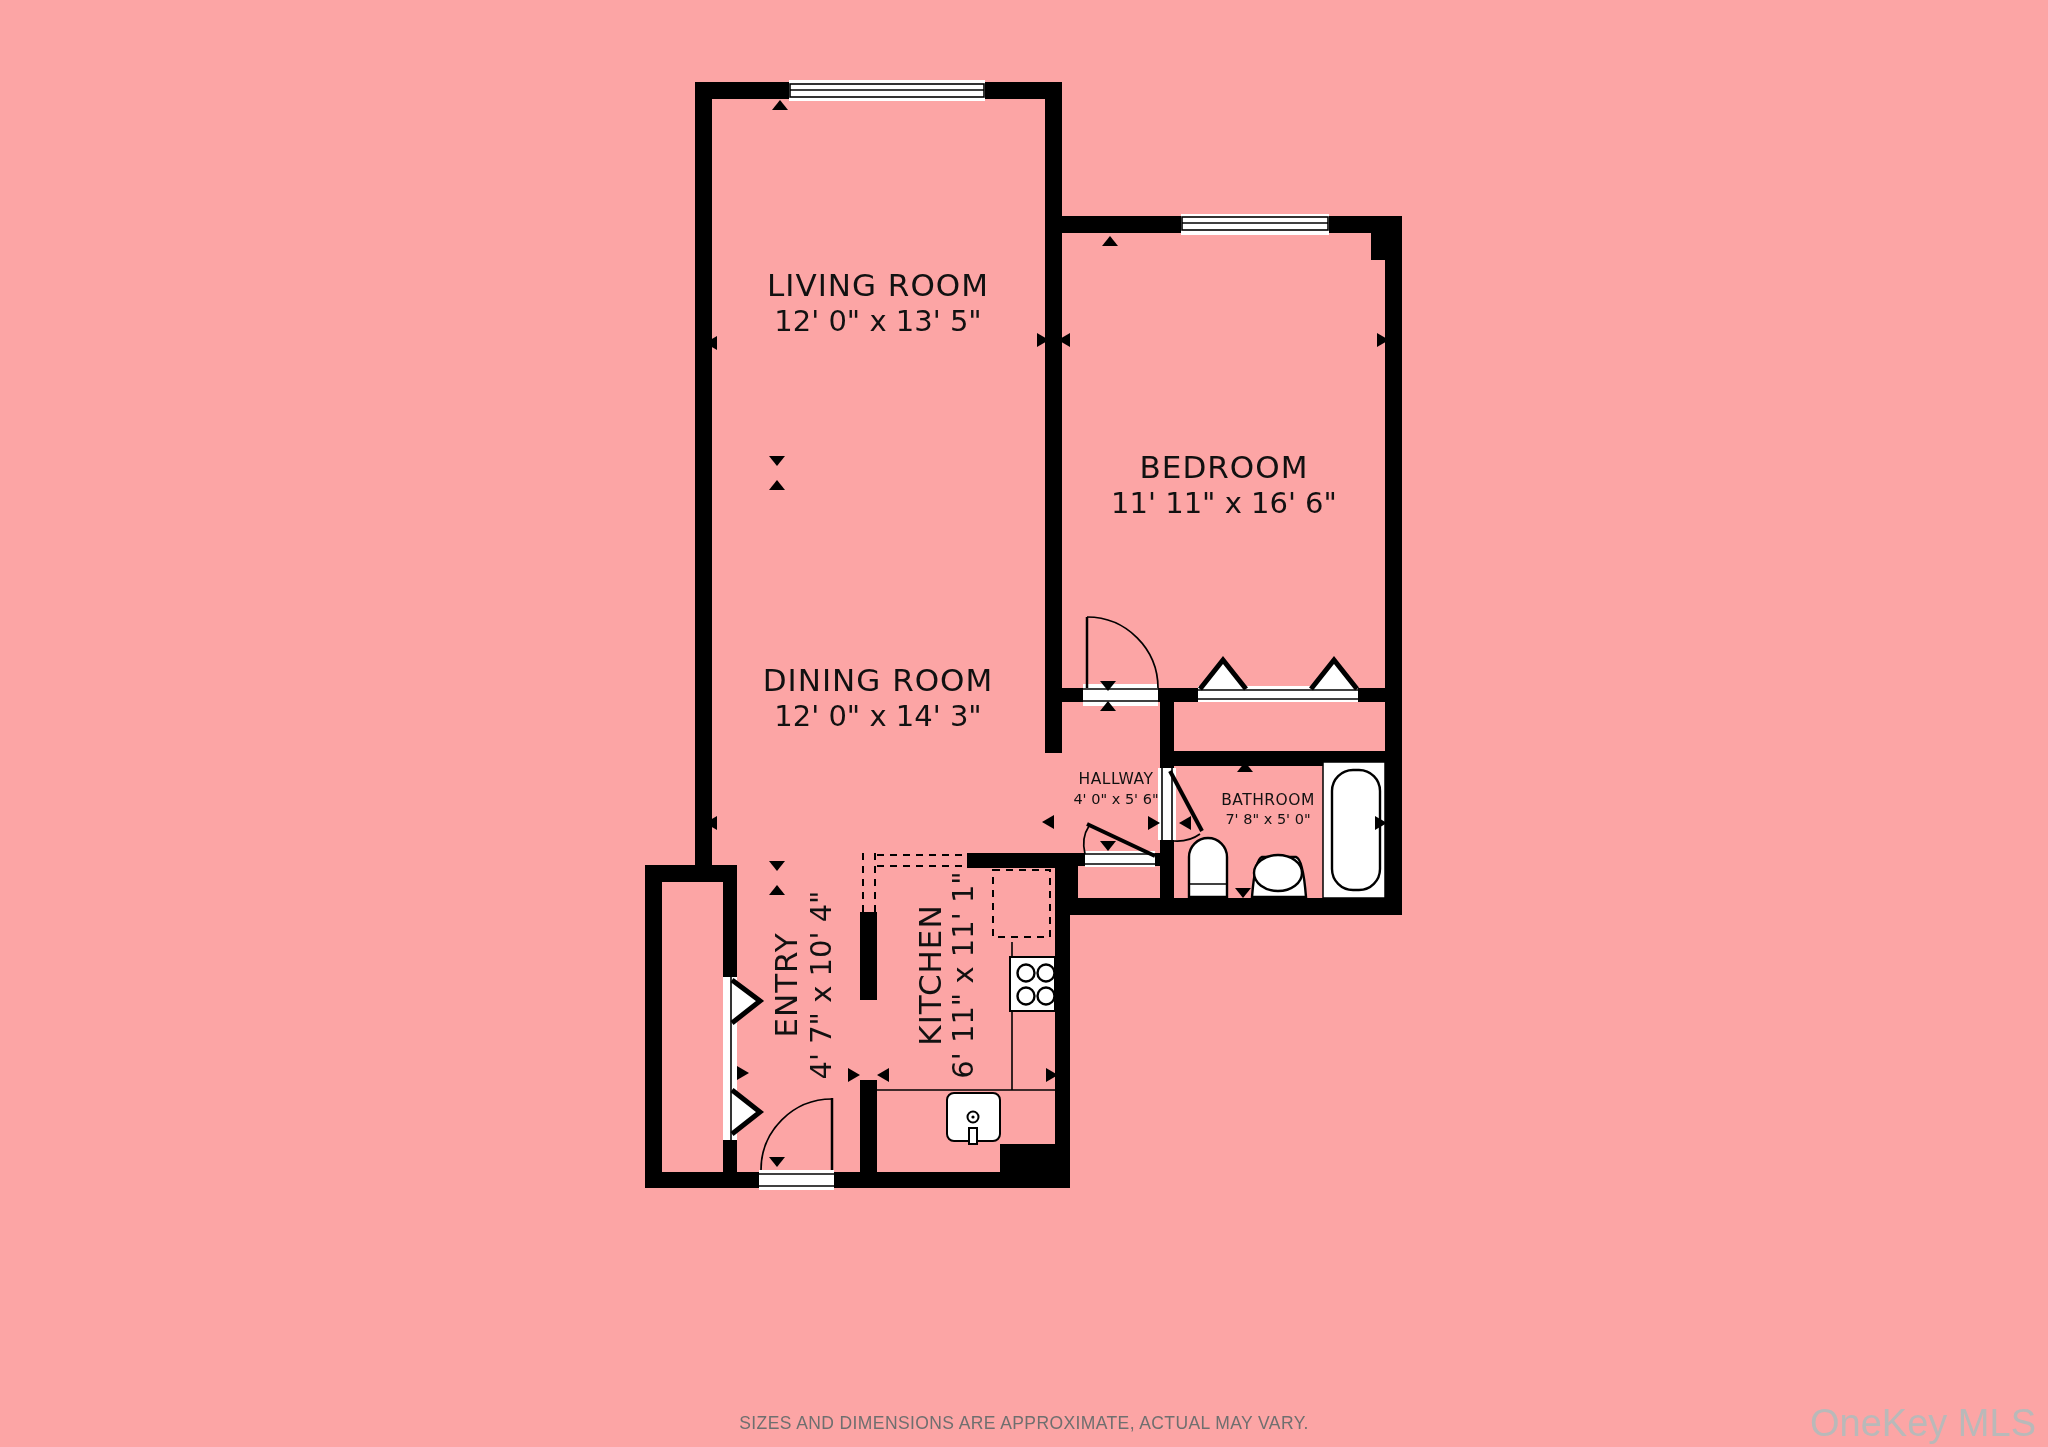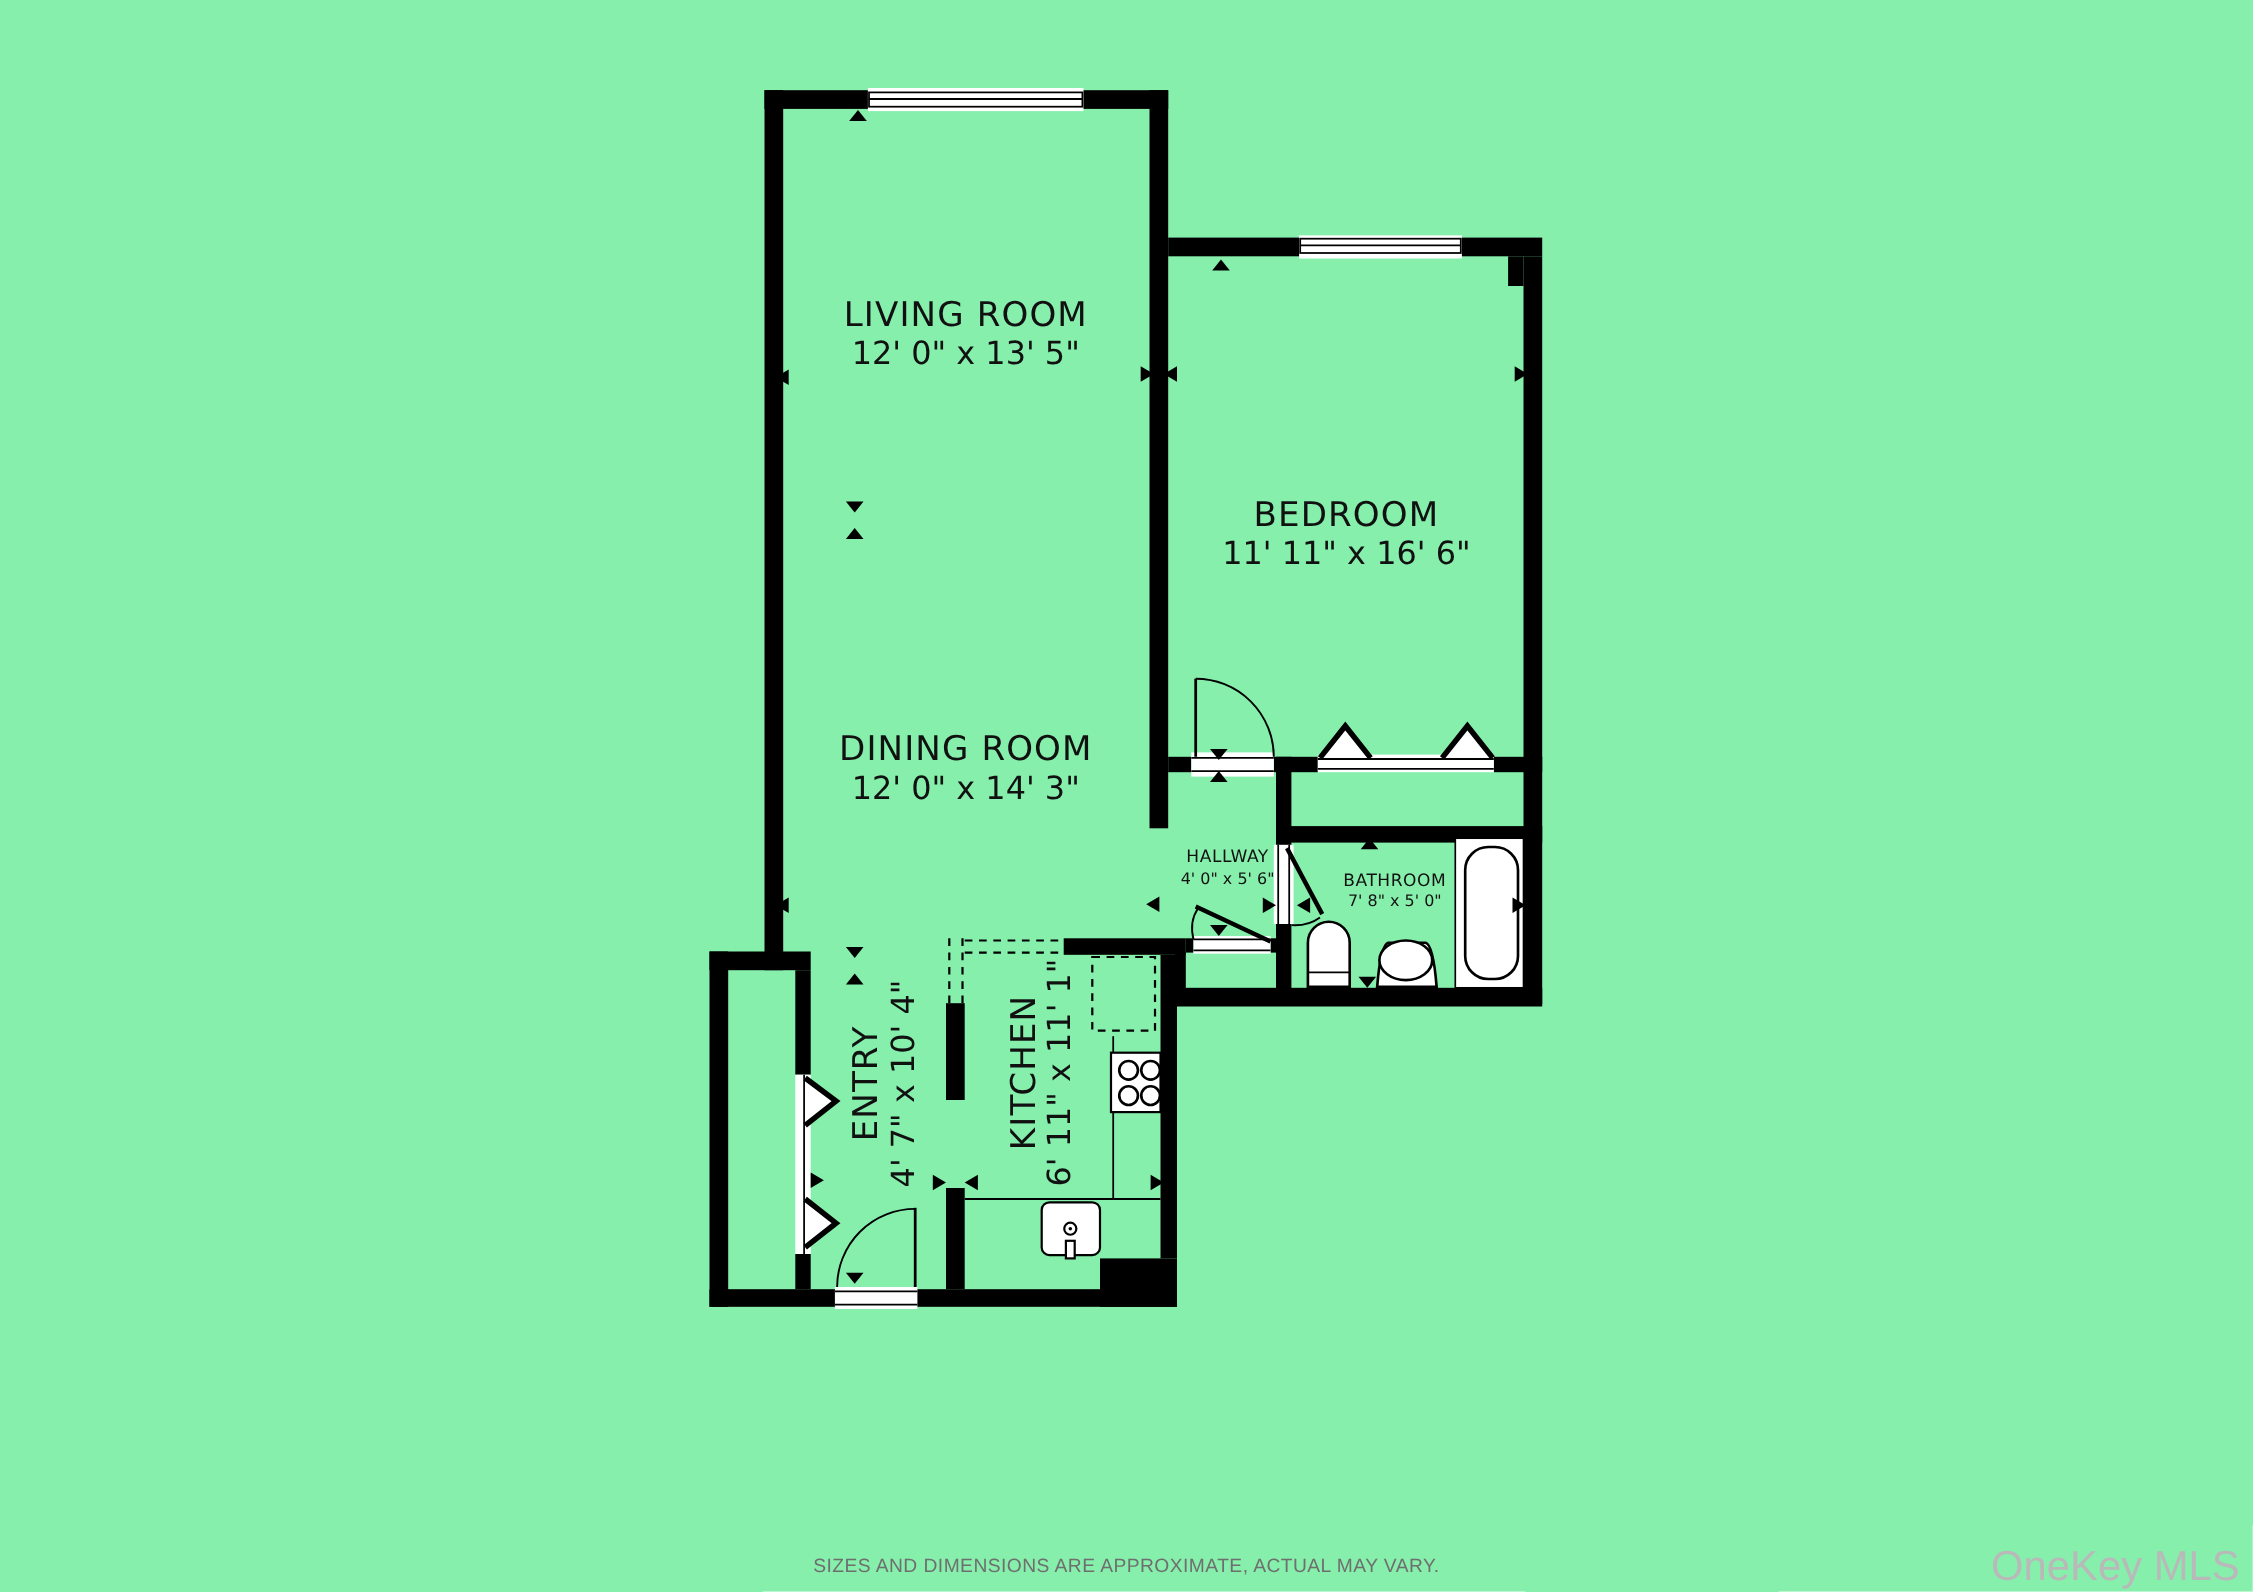--- a/index.html
+++ b/index.html
@@ -1,16 +1,16 @@
 <!DOCTYPE html>
 <html><head>
 <meta charset="utf-8">
 <style>
   html,body{margin:0;padding:0;background:#ffffff;}
-  .page{position:relative;width:2048px;height:1447px;background:#86efac;overflow:hidden;
+  .page{position:relative;width:2048px;height:1447px;background:#fca5a5;overflow:hidden;
         font-family:"DejaVu Sans",sans-serif;}
   svg{position:absolute;left:0;top:0;}
   .wall{fill:#000000;stroke:none;}
   .opening{fill:#ffffff;stroke:none;}
   .thin{stroke:#000000;stroke-width:1.6;fill:none;}
   .winframe{stroke:#000000;stroke-width:1.6;fill:#ffffff;}
   .fixture{stroke:#000000;stroke-width:2.4;fill:#ffffff;}
   .fixture-thin{stroke:#000000;stroke-width:1.5;fill:#ffffff;}
   .leaf{stroke:#000000;stroke-width:4;fill:none;}
   .leaf-thin{stroke:#000000;stroke-width:2.5;fill:none;}

